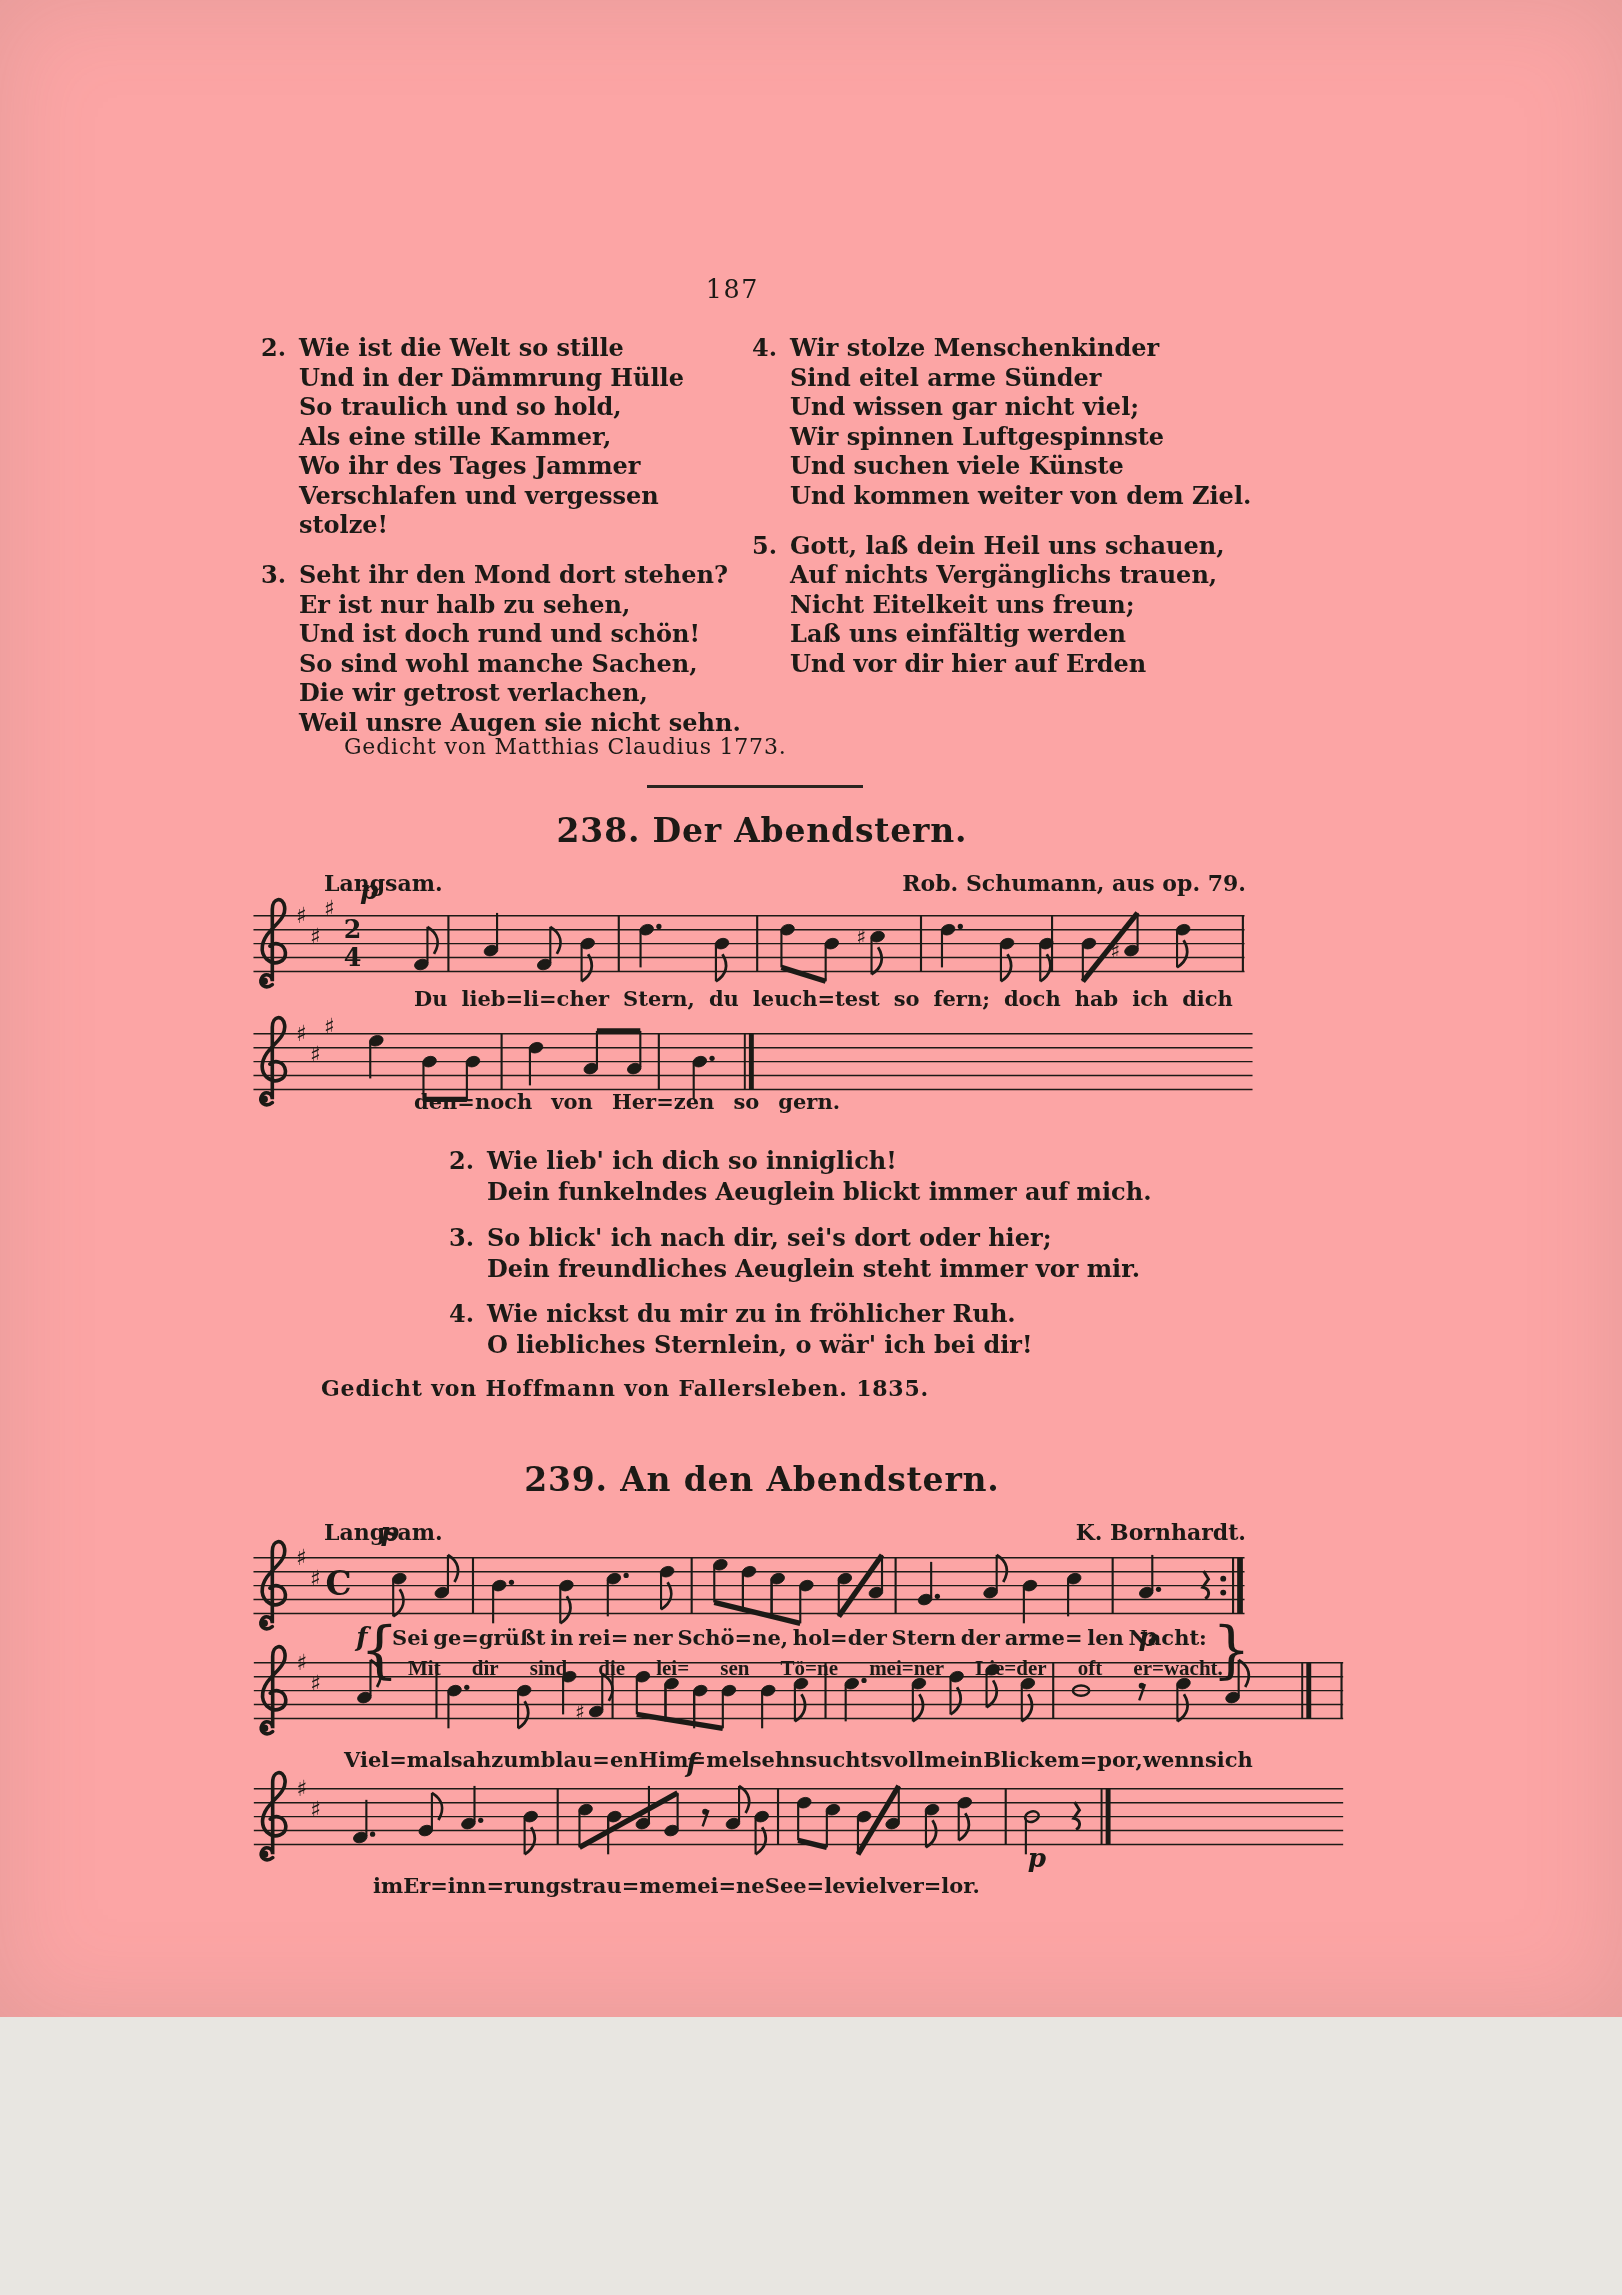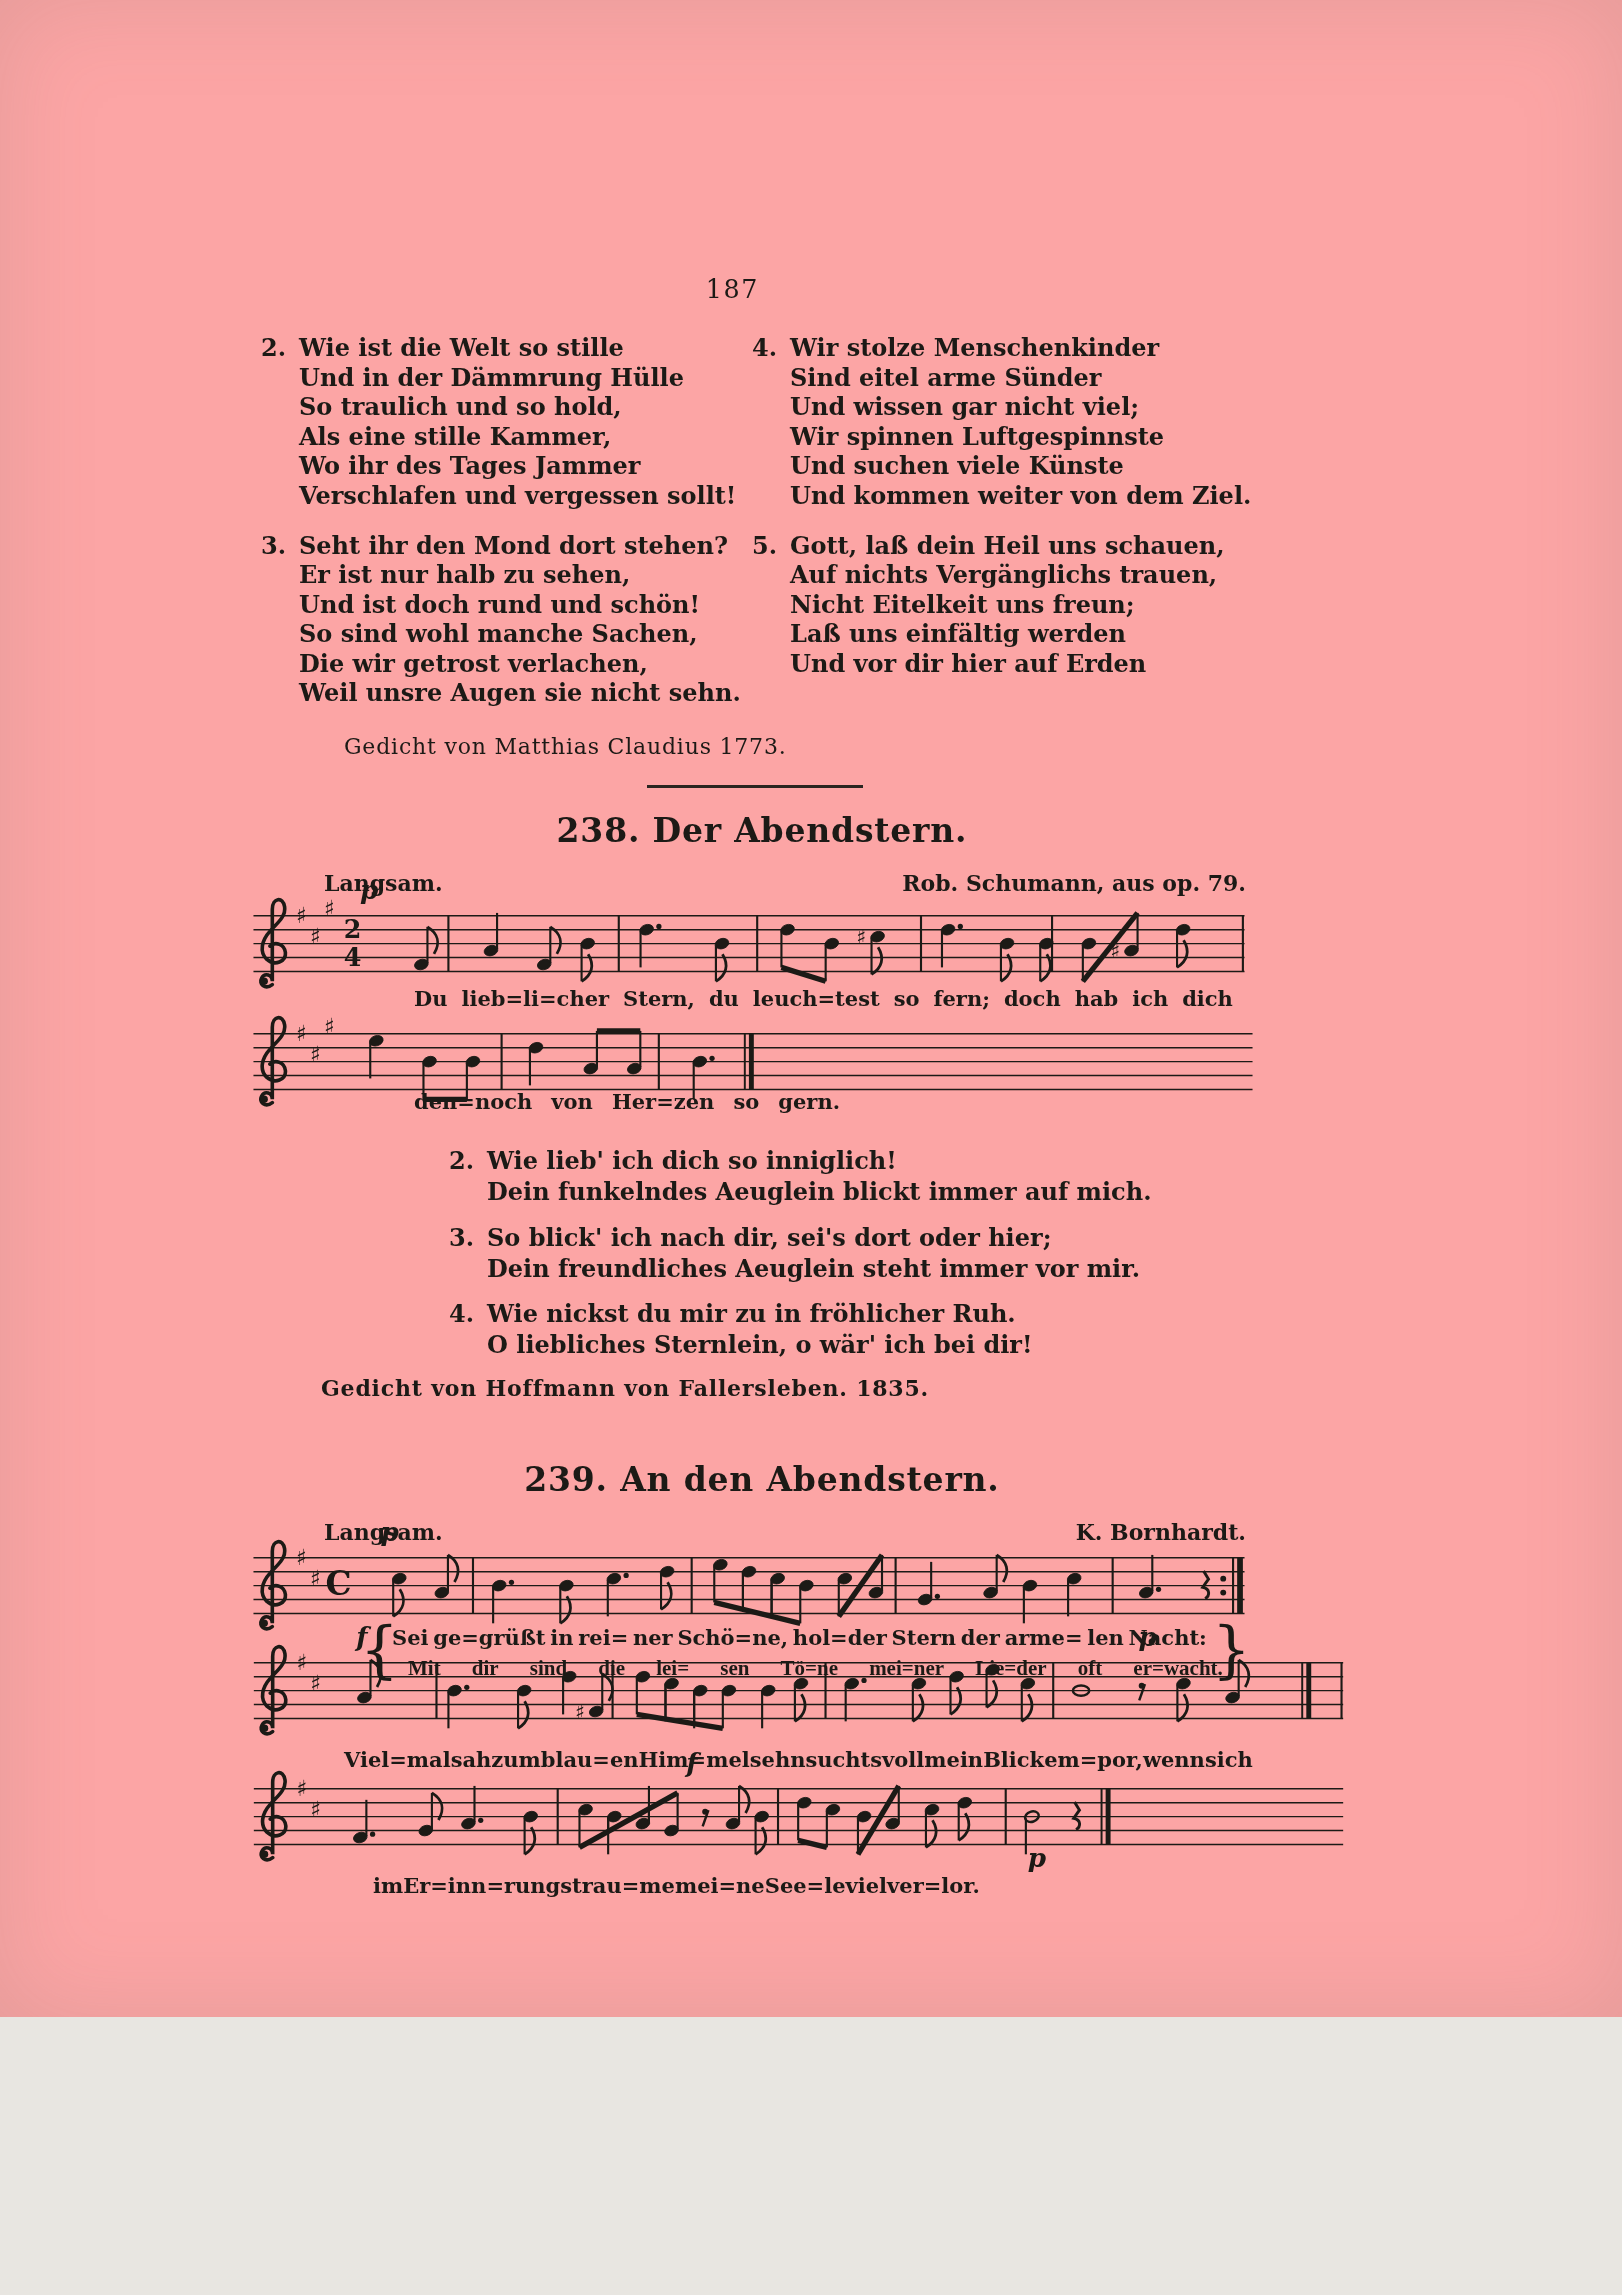--- a/index.html
+++ b/index.html
@@ -33,21 +33,21 @@
   <div class="abs page-number" style="left:695px;top:274px;width:75px;">187</div>
 
   <div id="col-left" class="vcol" style="left:261px;top:333px;width:492px;">
       <div class="verse">
         <span class="verse-num">2.</span>
         <div>Wie ist die Welt so stille</div>
         <div>Und in der Dämmrung Hülle</div>
         <div>So traulich und so hold,</div>
         <div>Als eine stille Kammer,</div>
         <div>Wo ihr des Tages Jammer</div>
-        <div>Verschlafen und vergessen sollt!</div>
+        <div>Verschlafen und vergessen stolze!</div>
       </div>
       <div class="verse">
         <span class="verse-num">3.</span>
         <div>Seht ihr den Mond dort stehen?</div>
         <div>Er ist nur halb zu sehen,</div>
         <div>Und ist doch rund und schön!</div>
         <div>So sind wohl manche Sachen,</div>
         <div>Die wir getrost verlachen,</div>
         <div>Weil unsre Augen sie nicht sehn.</div>
       </div>

